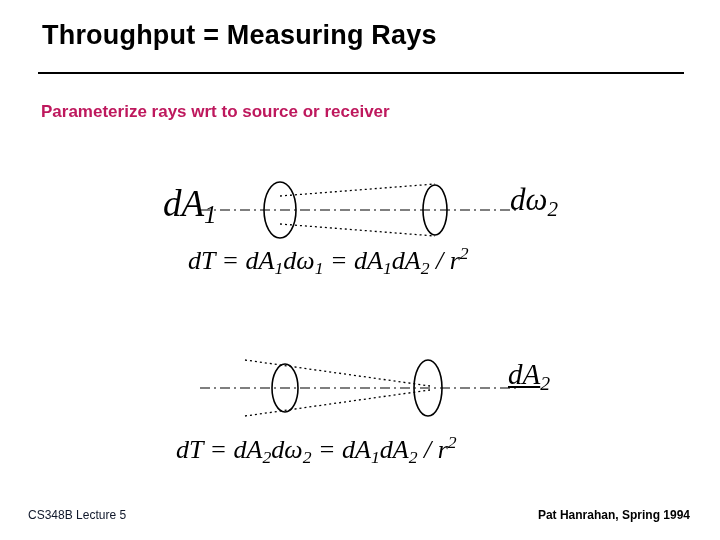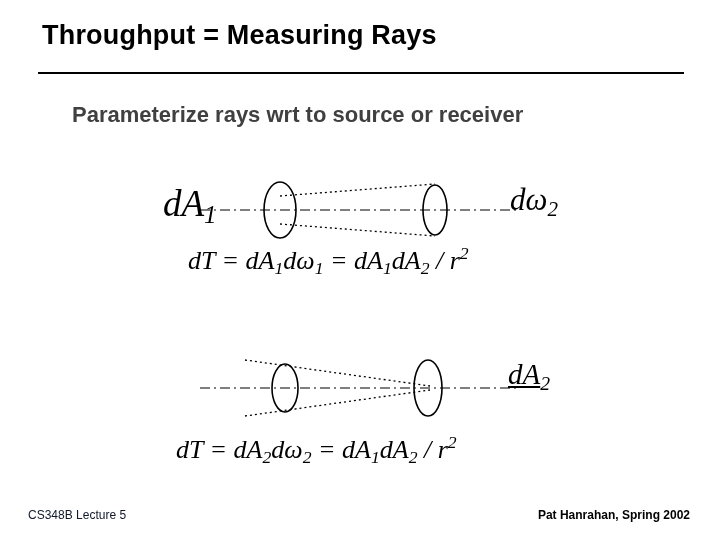--- a/index.html
+++ b/index.html
@@ -34,25 +34,24 @@
     left: 38px;
     top: 72px;
     width: 646px;
     height: 2px;
     background: #000000;
   }
   .subtitle {
     position: absolute;
     left: 41px;
     top: 102px;
-    font-size: 22px;
+    font-size: 17px;
     font-weight: bold;
-    color: #404040;
+    color: #be185d;
     font-family: "Liberation Sans", sans-serif;
-    margin-left: 31px;
   }
 
   
   .math {
     position: absolute;
     font-family: "Liberation Serif", serif;
     font-style: italic;
     color: #000000;
     white-space: nowrap;
   }
@@ -157,15 +156,15 @@
     <span>dT</span>
     <span class="op">=</span>
     <span>dA</span><span class="sub">2</span><span>dω</span><span class="sub">2</span>
     <span class="op">=</span>
     <span>dA</span><span class="sub">1</span><span>dA</span><span class="sub">2</span>
     <span>/</span>
     <span>r</span><span class="sup">2</span>
   </div>
 
   <div class="footer-left">CS348B Lecture 5</div>
-  <div class="footer-right">Pat Hanrahan, Spring 2002</div>
+  <div class="footer-right">Pat Hanrahan, Spring 1994</div>
 
 </div>
 
 </body></html>

